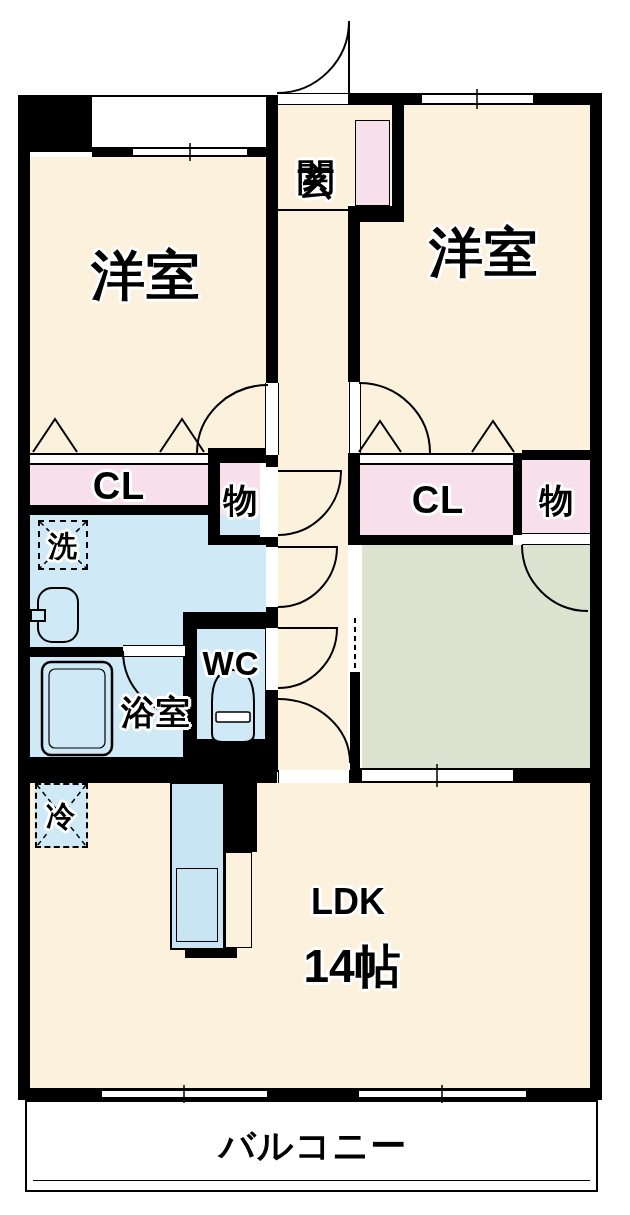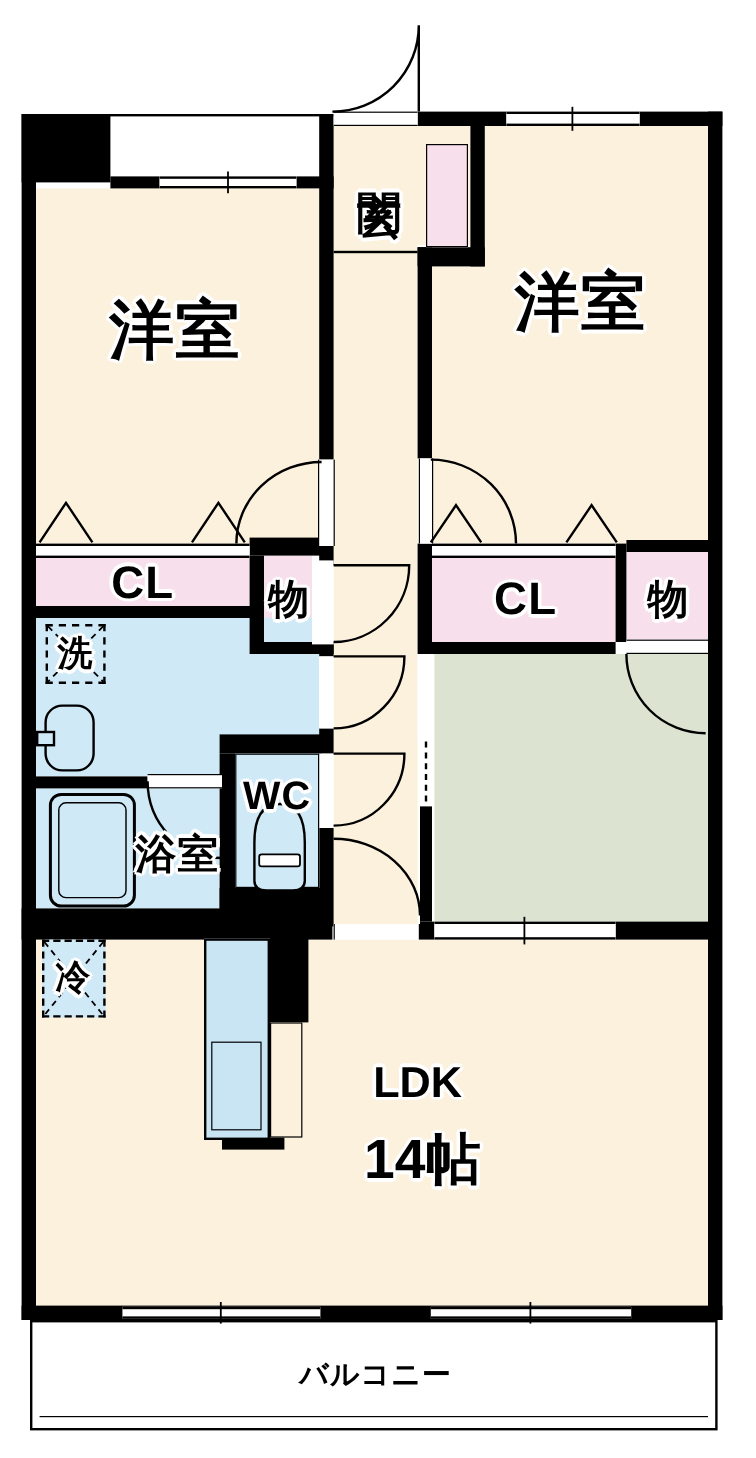--- a/index.html
+++ b/index.html
@@ -150,20 +150,20 @@
   </svg>
 
   <div class="rlabel" style="left:146px;top:275px;font-size:54px;">洋室</div>
   <div class="rlabel" style="left:484px;top:252px;font-size:54px;">洋室</div>
   <div class="rlabel vtext" style="left:316px;top:130px;font-size:37px;transform:translateX(-50%);">玄関</div>
   <div class="rlabel" style="left:119px;top:486px;font-size:38px;">CL</div>
   <div class="rlabel" style="left:241px;top:500px;font-size:34px;">物</div>
   <div class="rlabel" style="left:438px;top:500px;font-size:38px;">CL</div>
   <div class="rlabel" style="left:557px;top:500px;font-size:34px;">物</div>
   <div class="rlabel" style="left:63px;top:546px;font-size:29px;">洗</div>
-  <div class="rlabel" style="left:148px;top:712px;font-size:34px;">浴室</div>
+  <div class="rlabel" style="left:148px;top:712px;font-size:34px;padding-left:16px;">浴室</div>
   <div class="rlabel" style="left:231px;top:651px;font-size:33px;margin-top:12px;">WC</div>
   <div class="rlabel" style="left:61px;top:816px;font-size:29px;">冷</div>
   <div class="rlabel" style="left:348px;top:902px;font-size:36px;letter-spacing:0;">LDK</div>
   <div class="rlabel" style="left:352px;top:966px;font-size:46px;letter-spacing:0;">14帖</div>
-  <div class="rlabel" style="left:313px;top:1146px;font-size:24px;font-weight:600;">バルコニー</div>
+  <div class="rlabel" style="left:313px;top:1146px;font-size:36px;font-weight:600;">バルコニー</div>
 
 </div>
 
 </body></html>

